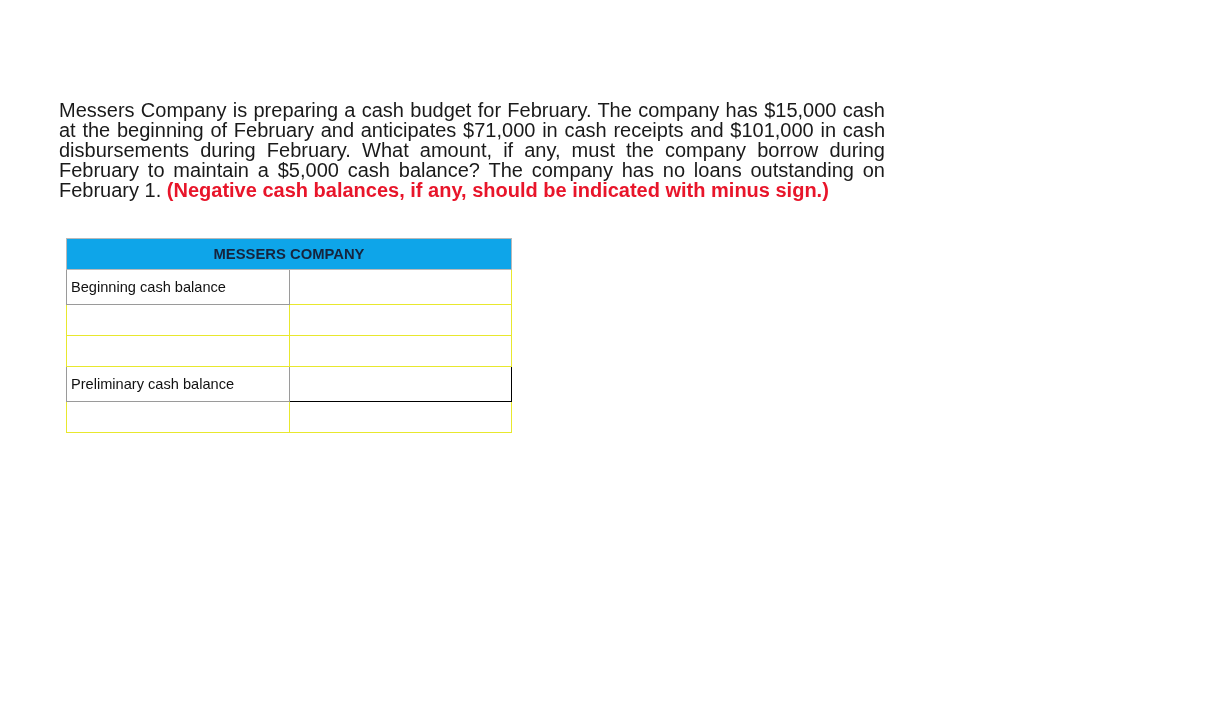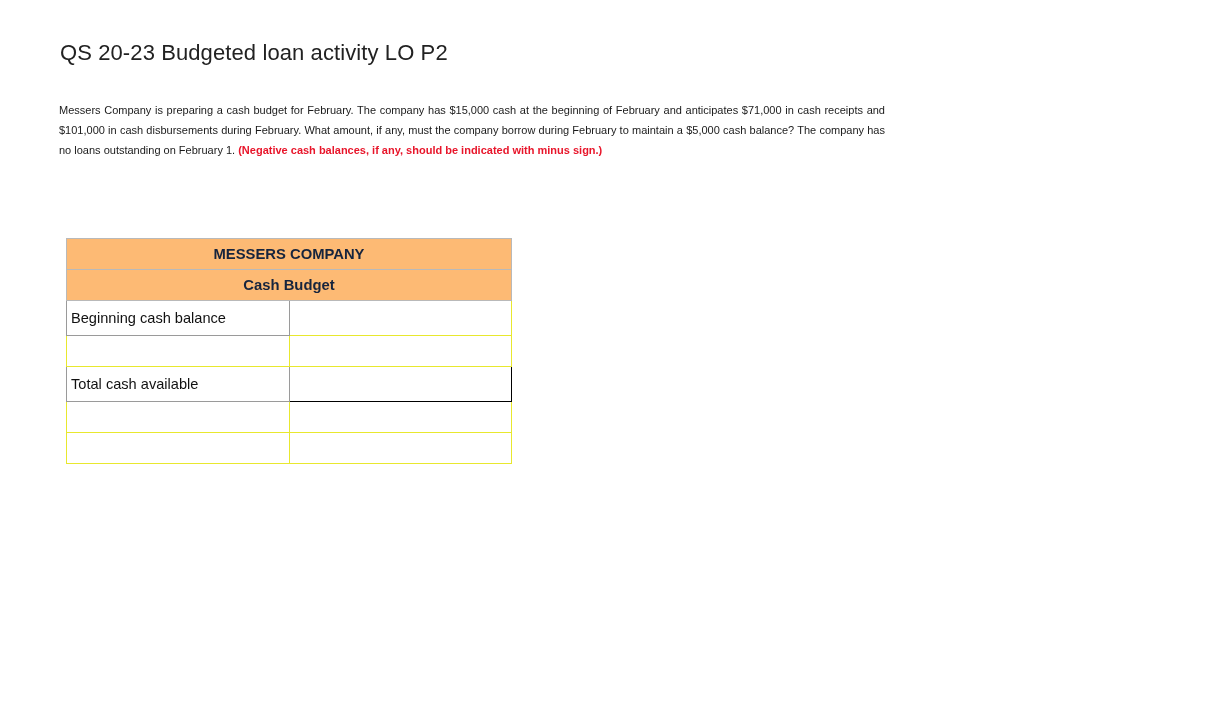--- a/index.html
+++ b/index.html
@@ -28,21 +28,21 @@
     font-size: 22px;
     font-weight: 400;
     color: #222222;
     letter-spacing: 0.1px;
   }
   .problem {
     position: absolute;
     left: 59px;
     top: 100px;
     width: 826px;
-    font-size: 11px;
+    font-size: 20px;
     line-height: 20px;
     text-align: justify;
     color: #1a1a1a;
   }
   .problem .emph {
     color: #e8152a;
     font-weight: bold;
   }
   .budget-table {
     position: absolute;
@@ -52,21 +52,21 @@
     border-collapse: collapse;
     font-size: 14.6px;
     table-layout: fixed;
   }
   .budget-table td {
     padding: 0;
     height: 30px;
     vertical-align: middle;
   }
   .hdr {
-    background: #fdba74;
+    background: #0ea5e9;
     color: #16243d;
     font-weight: bold;
     text-align: center;
     border: 1px solid #b9b9b9;
     height: 30px;
     font-size: 14.8px;
   }
   .label-cell {
     border: 1px solid #9a9a9a;
     padding-left: 7px;
@@ -111,58 +111,36 @@
     padding-right: 6px;
     line-height: 28px;
     min-height: 18px;
   }
 </style>
 </head>
 <body>
 
 <div class="page">
 
-  <div class="title">QS 20-23 Budgeted loan activity LO P2</div>
 
   <div class="problem">
     <span>Messers Company is preparing a cash budget for February. The company has $15,000 cash at the beginning of February and anticipates $71,000 in cash receipts and $101,000 in cash disbursements during February. What amount, if any, must the company borrow during February to maintain a $5,000 cash balance? The company has no loans outstanding on February 1. </span><span class="emph">(Negative cash balances, if any, should be indicated with minus sign.)</span>
   </div>
 
   <table class="budget-table">
     <tbody>
       <tr>
         <td class="hdr" colspan="2">MESSERS COMPANY</td>
       </tr>
-      <tr>
-        <td class="hdr" colspan="2">Cash Budget</td>
-      </tr>
 
       <tr>
         <td class="label-cell">
           <span class="cell-text">Beginning cash balance</span>
         </td>
         <td class="val-cell input">
-          <span class="val-text"></span>
-        </td>
-      </tr>
-
-      <tr>
-        <td class="label-cell input">
-          <span class="cell-text"></span>
-        </td>
-        <td class="val-cell input">
-          <span class="val-text"></span>
-        </td>
-      </tr>
-
-      <tr>
-        <td class="label-cell">
-          <span class="cell-text">Total cash available</span>
-        </td>
-        <td class="val-cell total">
           <span class="val-text"></span>
         </td>
       </tr>
 
       <tr>
         <td class="label-cell input">
           <span class="cell-text"></span>
         </td>
         <td class="val-cell input">
           <span class="val-text"></span>
@@ -172,16 +150,34 @@
 
       <tr>
         <td class="label-cell input">
           <span class="cell-text"></span>
         </td>
         <td class="val-cell input">
           <span class="val-text"></span>
         </td>
       </tr>
 
+      <tr>
+        <td class="label-cell">
+          <span class="cell-text">Preliminary cash balance</span>
+        </td>
+        <td class="val-cell total">
+          <span class="val-text"></span>
+        </td>
+      </tr>
+
+      <tr>
+        <td class="label-cell input">
+          <span class="cell-text"></span>
+        </td>
+        <td class="val-cell input">
+          <span class="val-text"></span>
+        </td>
+      </tr>
+
     </tbody>
   </table>
 
 </div>
 
 </body></html>

